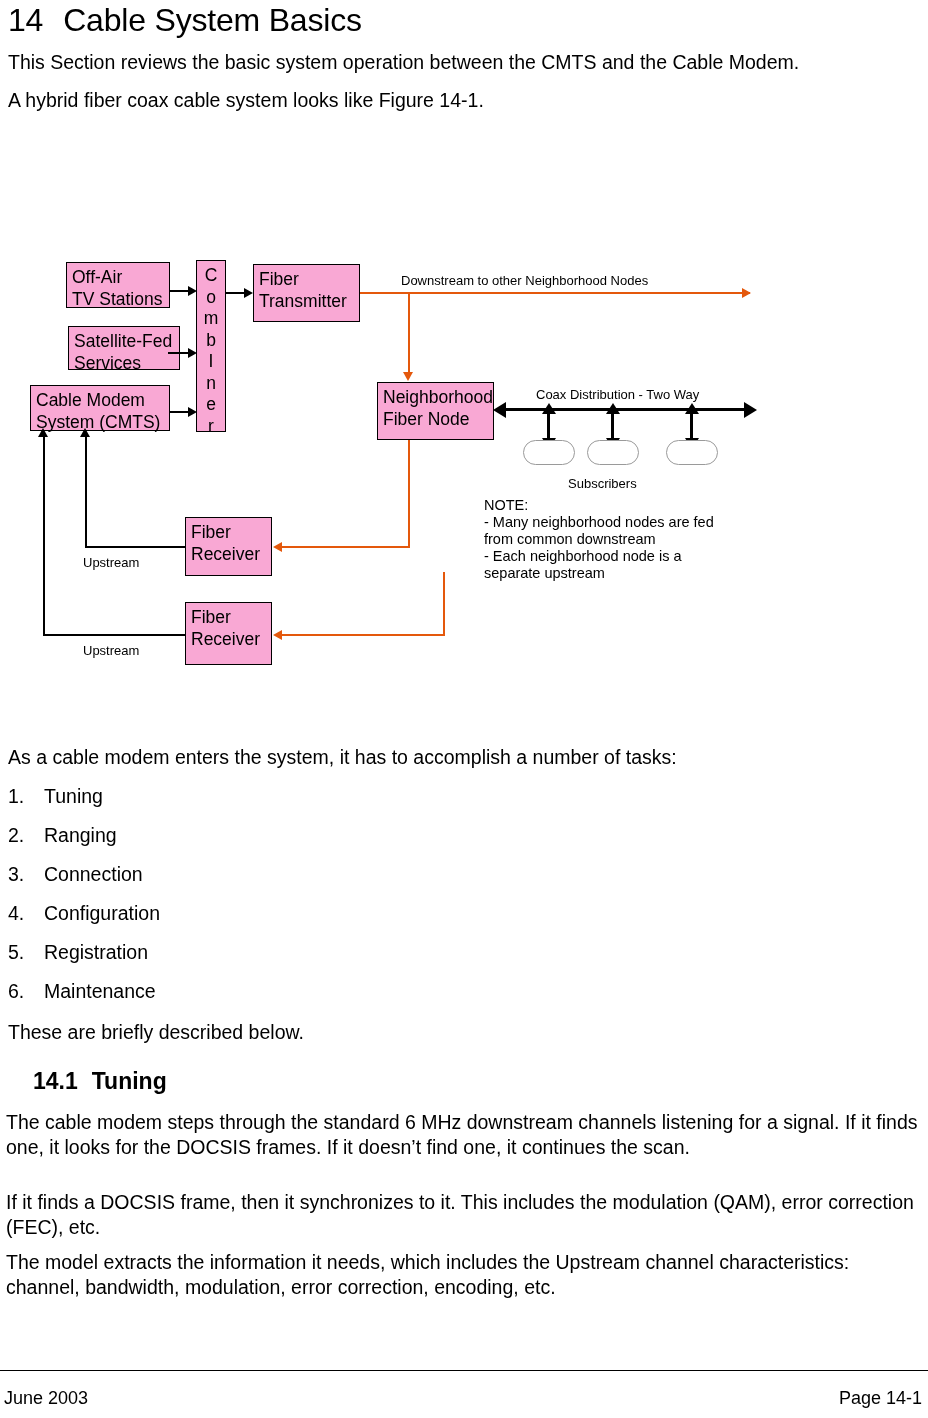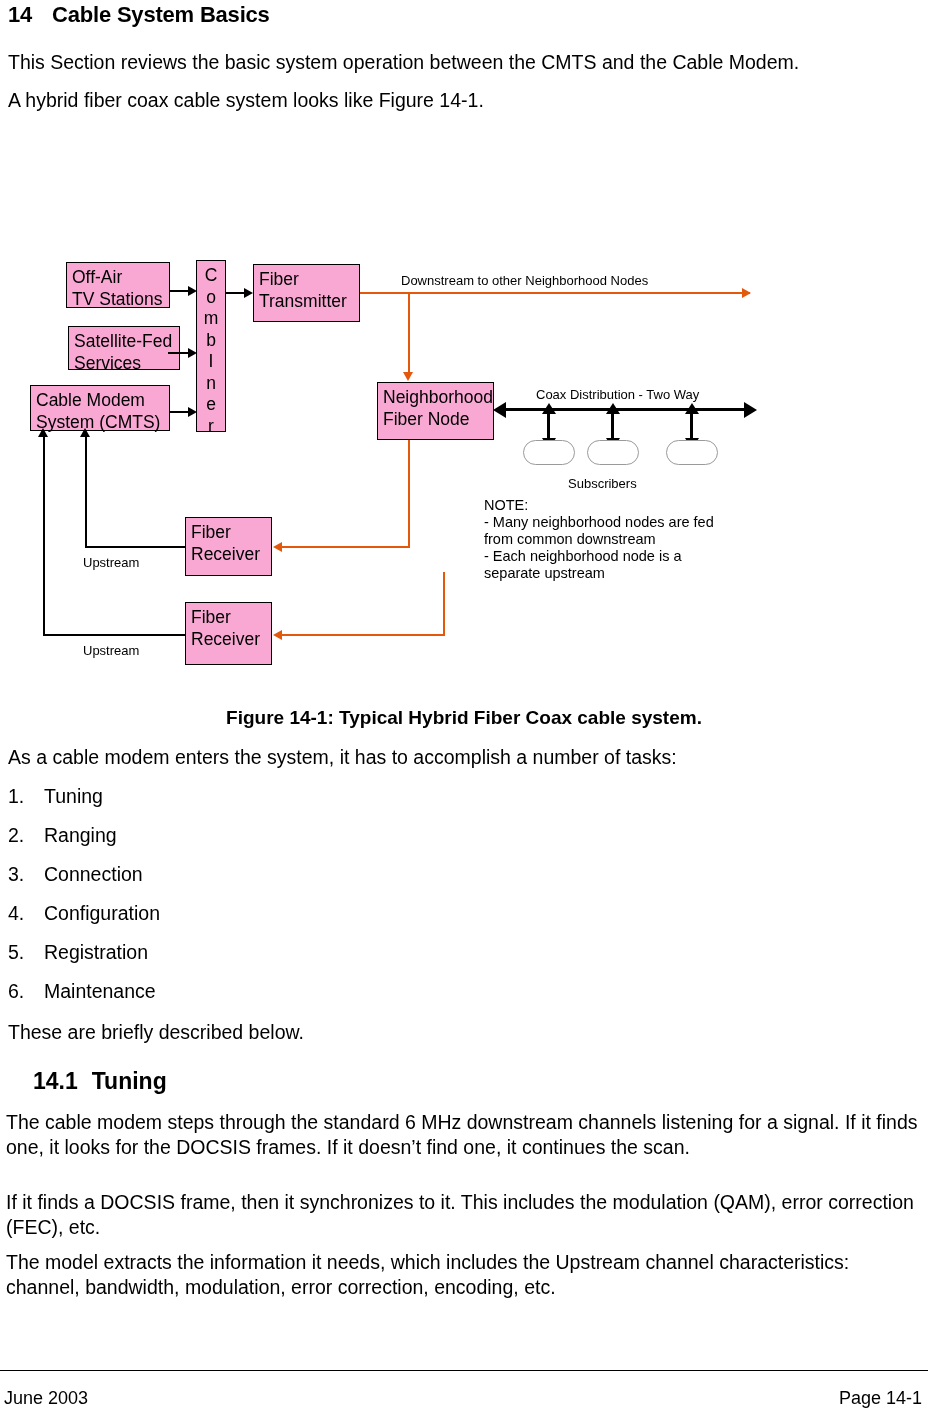--- a/index.html
+++ b/index.html
@@ -19,22 +19,22 @@
     position: relative;
     width: 928px;
     height: 1418px;
   }
 
   
   .h1 {
     position: absolute;
     left: 8px;
     top: 2px;
-    font-size: 22px;
-    font-weight: bold;
+    font-size: 32px;
+    font-weight: normal;
     letter-spacing: -0.2px;
     white-space: nowrap;
   }
   .h1 .num { margin-right: 20px; }
 
   .h2 {
     position: absolute;
     left: 33px;
     font-size: 23px;
     font-weight: bold;
@@ -302,21 +302,20 @@
     <div class="arr up" style="left:80px; top:178px;"></div>
     <div class="lbl" style="left:83px; top:303px;">Upstream</div>
 
     <div class="ln hline" style="left:43px; top:384px; width:143px;"></div>
     <div class="ln vline" style="left:43px; top:186px; height:199px;"></div>
     <div class="arr up" style="left:38px; top:178px;"></div>
     <div class="lbl" style="left:83px; top:391px;">Upstream</div>
 
   </div>
 
-  <div class="fig-caption" style="top:707px;">Figure 14-1: Typical Hybrid Fiber Coax cable system.</div>
 
   <div class="para" style="left:8px; top:745px; width:912px;">As a cable modem enters the system, it has to accomplish a number of tasks:</div>
 
   <div class="olist" style="top:785px;">
     <div class="li">
       <span class="n">1.</span><span>Tuning</span>
     </div>
     <div class="li">
       <span class="n">2.</span><span>Ranging</span>
     </div>

